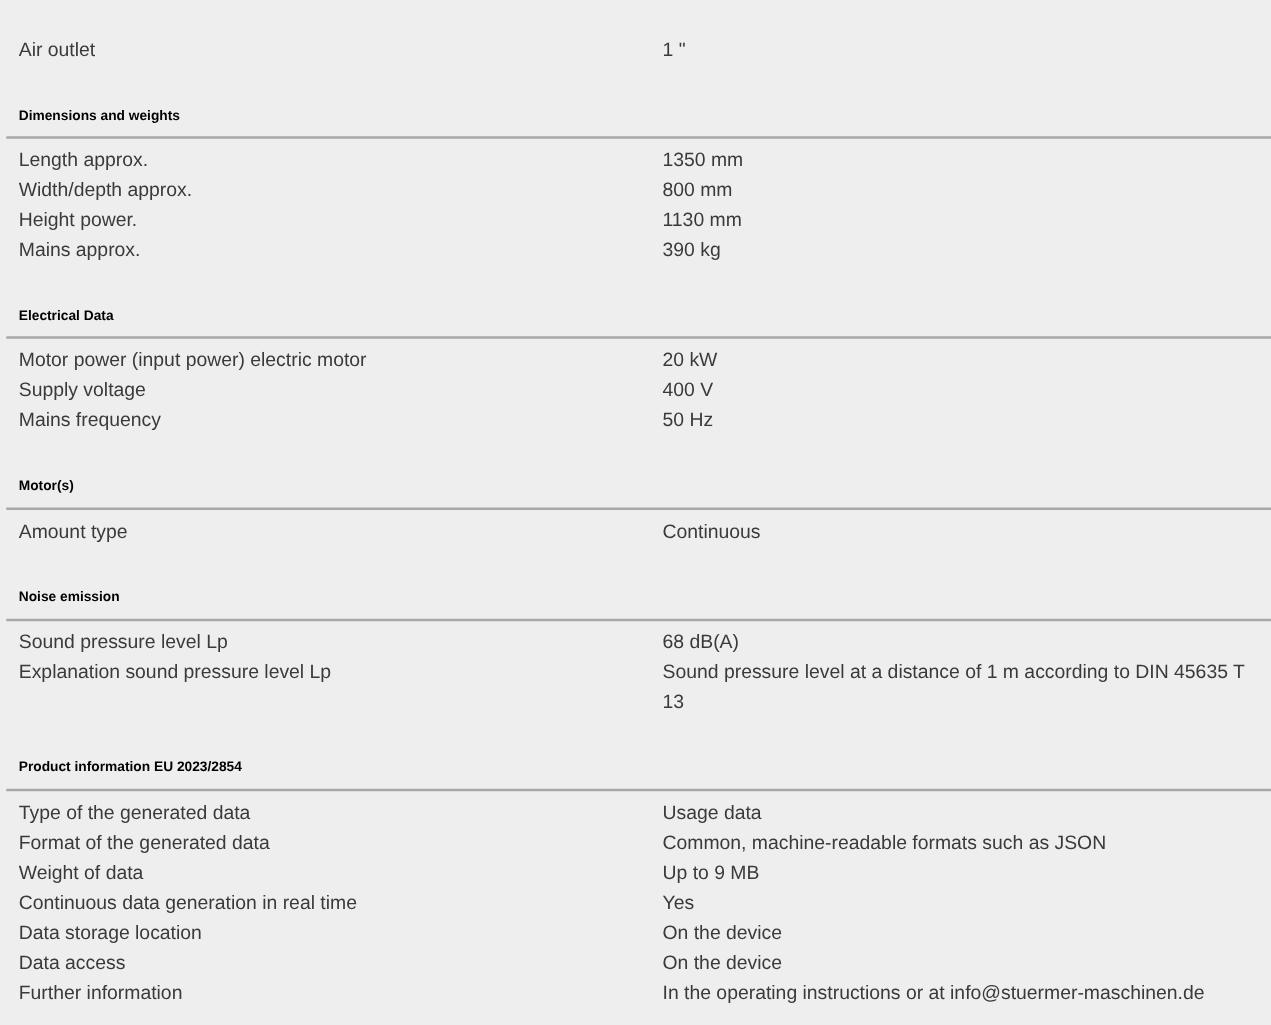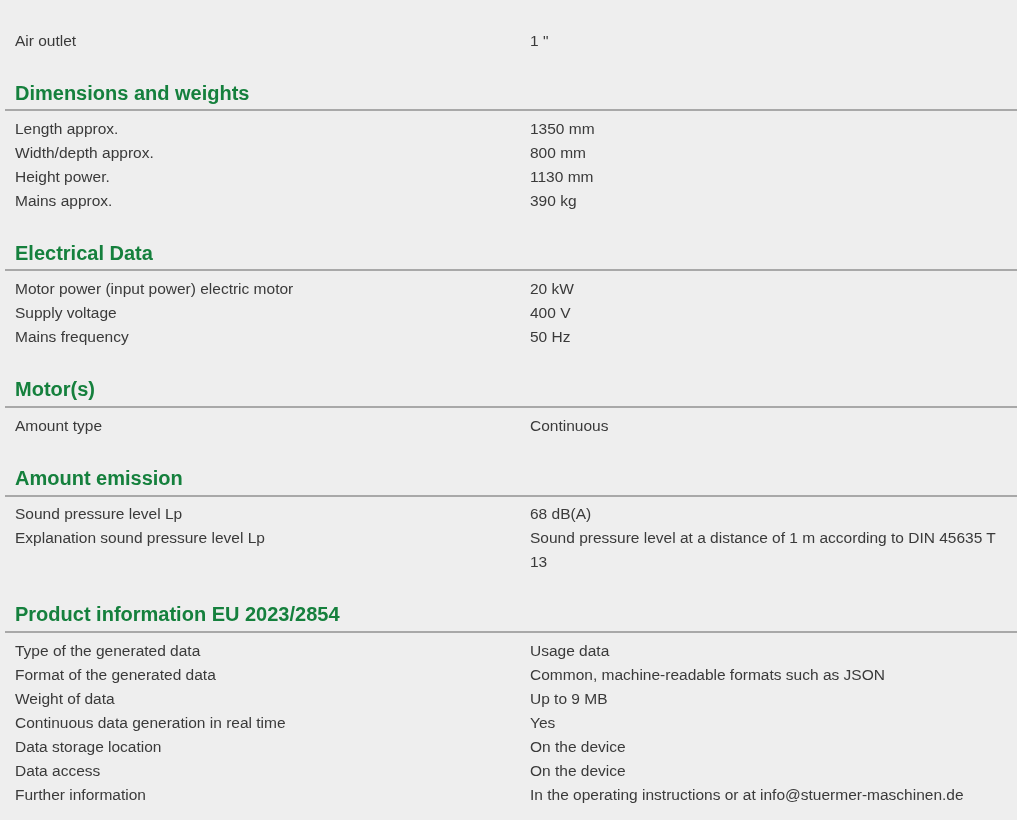--- a/index.html
+++ b/index.html
@@ -2,21 +2,21 @@
 <html><head>
 <meta charset="utf-8">
 <style>
   html, body { margin:0; padding:0; }
   body { width:1017px; height:820px; background:#eeeeee; overflow:hidden;
          font-family:"Liberation Sans", sans-serif; color:#3a3a3a; font-size:15.5px; }
   .wrap { position:relative; width:1017px; }
   .row { position:absolute; left:0; width:1017px; }
   .lbl { position:absolute; left:15px; top:0; line-height:24px; white-space:nowrap; }
   .val { position:absolute; left:530px; top:0; line-height:24px; width:485px; }
-  .sec-title { position:absolute; left:15px; font-weight:bold; font-size:20px; color:#15803d; line-height:24px; }
+  .sec-title { position:absolute; left:15px; font-weight:bold; font-size:11px; color:#000000; line-height:24px; }
   .sec-rule { position:absolute; left:5px; width:1012px; height:2px; background:#a8a8a8; }
 </style>
 </head>
 <body>
 
 <div class="wrap">
 
   <div class="row" style="top:29px">
     <span class="lbl">Air outlet</span>
     <span class="val">1 "</span>
@@ -56,21 +56,21 @@
     <span class="val">50 Hz</span>
   </div>
 
   <div class="sec-title" style="top:377px">Motor(s)</div>
   <div class="sec-rule" style="top:406px"></div>
   <div class="row" style="top:414px">
     <span class="lbl">Amount type</span>
     <span class="val">Continuous</span>
   </div>
 
-  <div class="sec-title" style="top:466px">Amount emission</div>
+  <div class="sec-title" style="top:466px">Noise emission</div>
   <div class="sec-rule" style="top:495px"></div>
   <div class="row" style="top:502px">
     <span class="lbl">Sound pressure level Lp</span>
     <span class="val">68 dB(A)</span>
   </div>
   <div class="row" style="top:526px">
     <span class="lbl">Explanation sound pressure level Lp</span>
     <span class="val">Sound pressure level at a distance of 1 m according to DIN 45635 T 13</span>
   </div>
 

